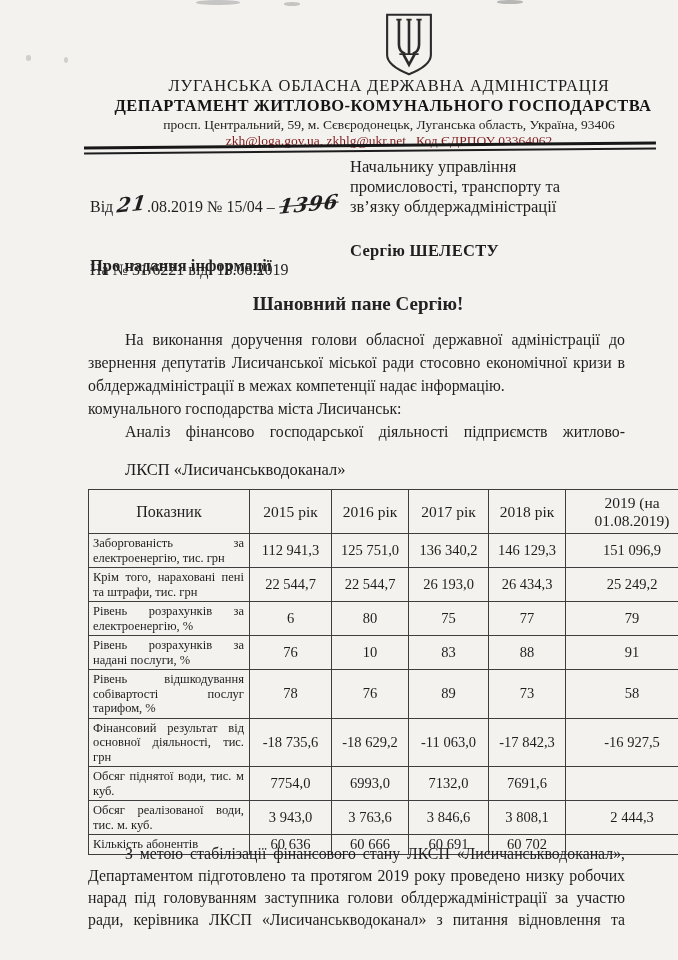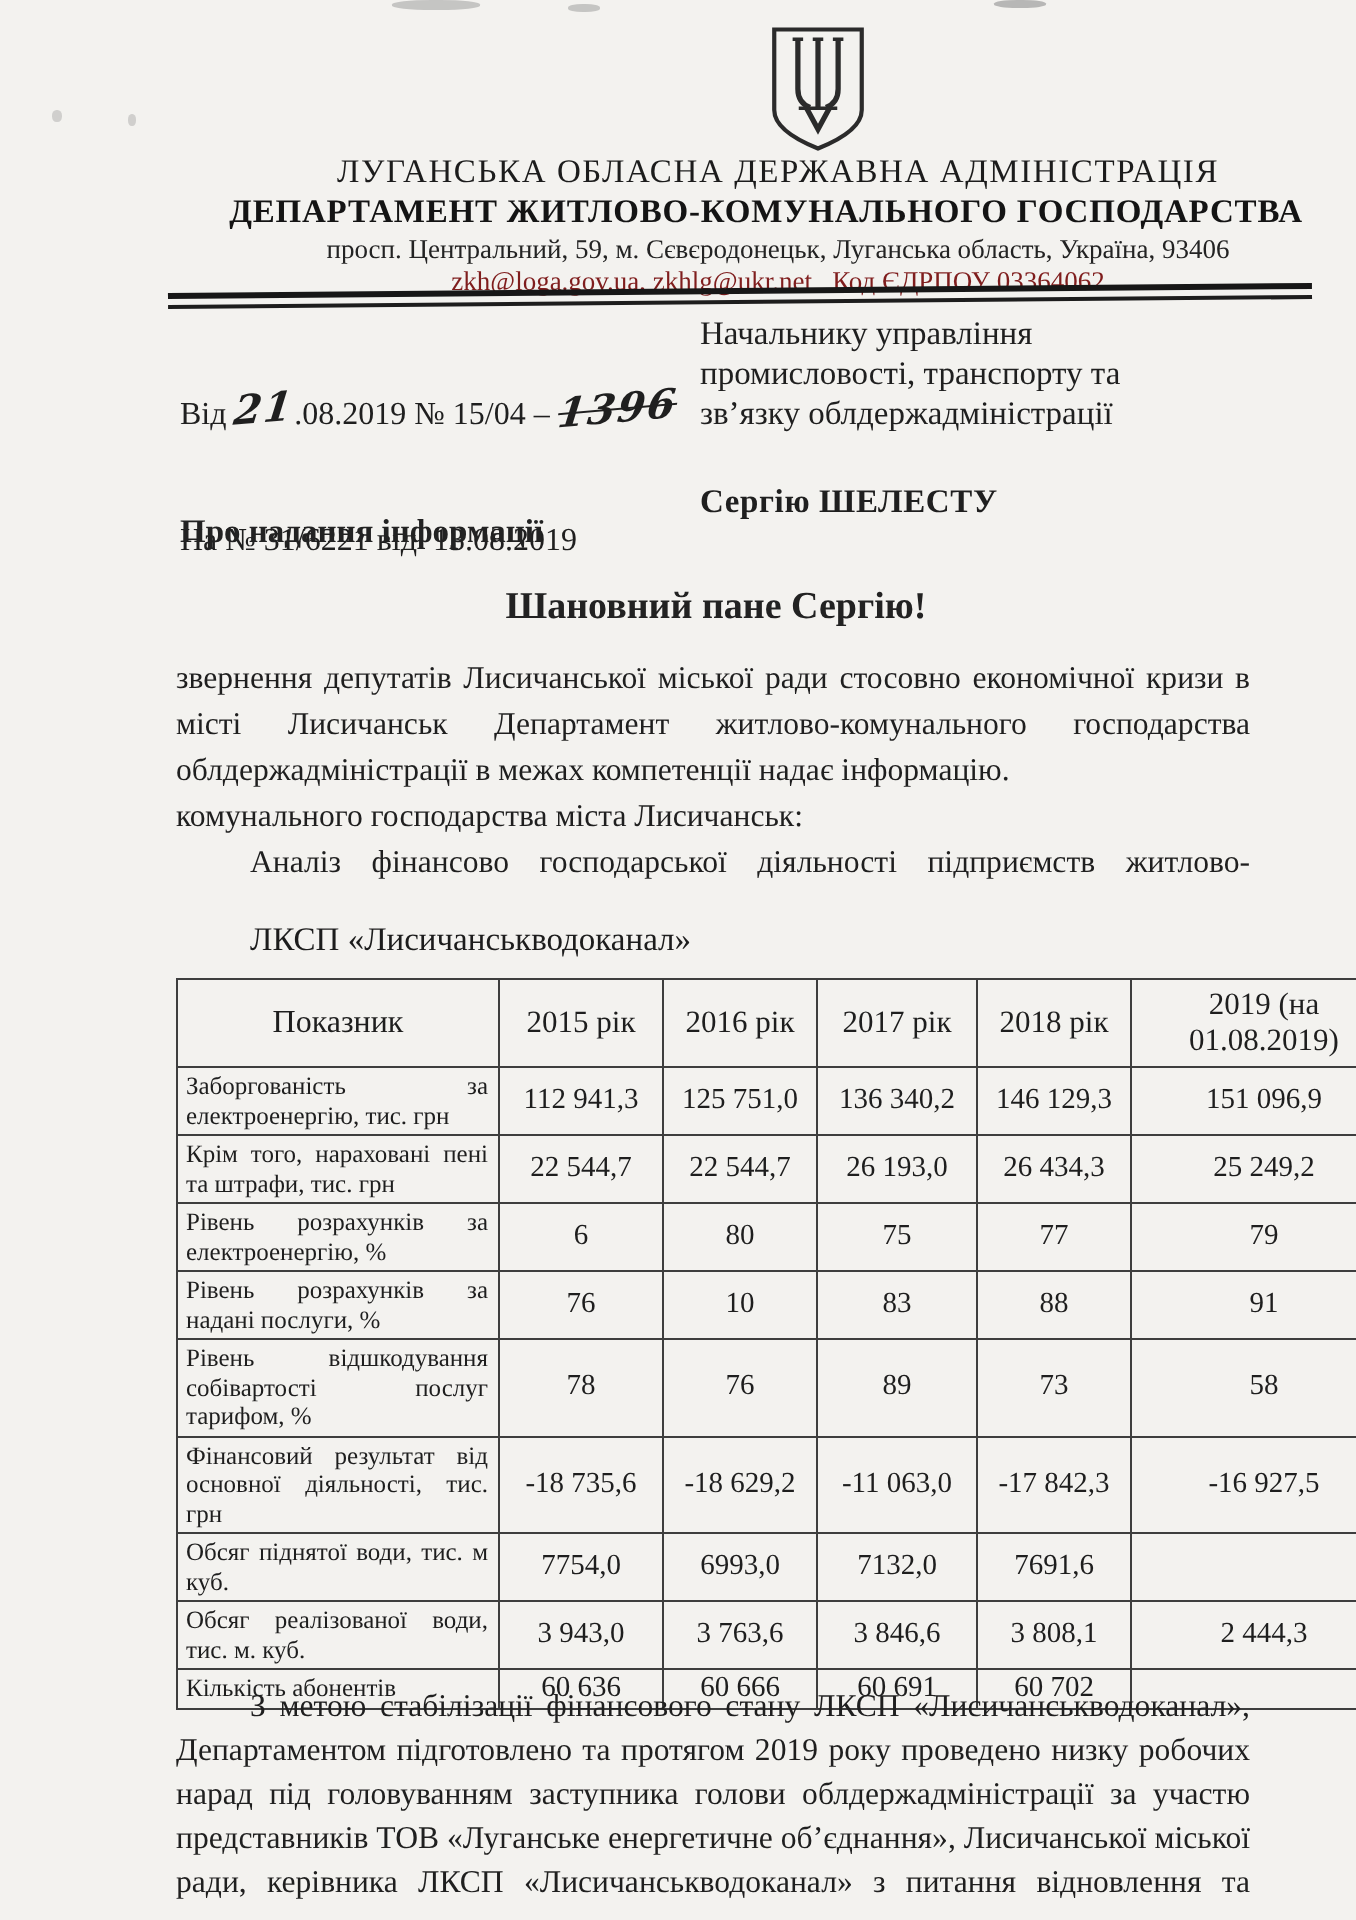--- a/index.html
+++ b/index.html
@@ -93,22 +93,22 @@
   <div>Начальнику управління</div>
   <div>промисловості, транспорту та</div>
   <div>зв’язку облдержадміністрації</div>
   <div class="name">Сергію ШЕЛЕСТУ</div>
 </div>
 
 <div class="abs subject">Про надання інформації</div>
 <div class="abs salutation">Шановний пане Сергію!</div>
 
 <div class="abs para p1">
+  <div class="ln j ind">На виконання доручення голови обласної державної адміністрації  до</div>
   <div class="ln j">звернення депутатів Лисичанської міської ради стосовно економічної кризи в</div>
-  <div class="ln j">місті Лисичанськ Департамент житлово-комунального господарства</div>
   <div class="ln">облдержадміністрації  в межах компетенції надає інформацію.</div>
   <div class="ln">комунального господарства міста Лисичанськ:</div>
   <div class="ln j ind">Аналіз фінансово господарської діяльності підприємств житлово-</div>
 </div>
 
 <div class="abs tbltitle">ЛКСП «Лисичанськводоканал»</div>
 
 <table class="data abs">
   <tbody>
       <tr class="h0">
@@ -191,15 +191,14 @@
     <td class="val">60 702</td>
     <td class="val"></td>
   </tr>
 </tbody>
   </table>
 
 <div class="abs para p3">
   <div class="ln j ind">З метою стабілізації фінансового стану ЛКСП «Лисичанськводоканал»,</div>
   <div class="ln j">Департаментом підготовлено та протягом 2019 року проведено низку робочих</div>
   <div class="ln j">нарад під головуванням заступника голови облдержадміністрації за участю</div>
-  <div class="ln j">представників ТОВ «Луганське енергетичне об’єднання», Лисичанської міської</div>
   <div class="ln j">ради, керівника ЛКСП «Лисичанськводоканал» з питання відновлення та</div>
 </div>
 
 </body></html>

